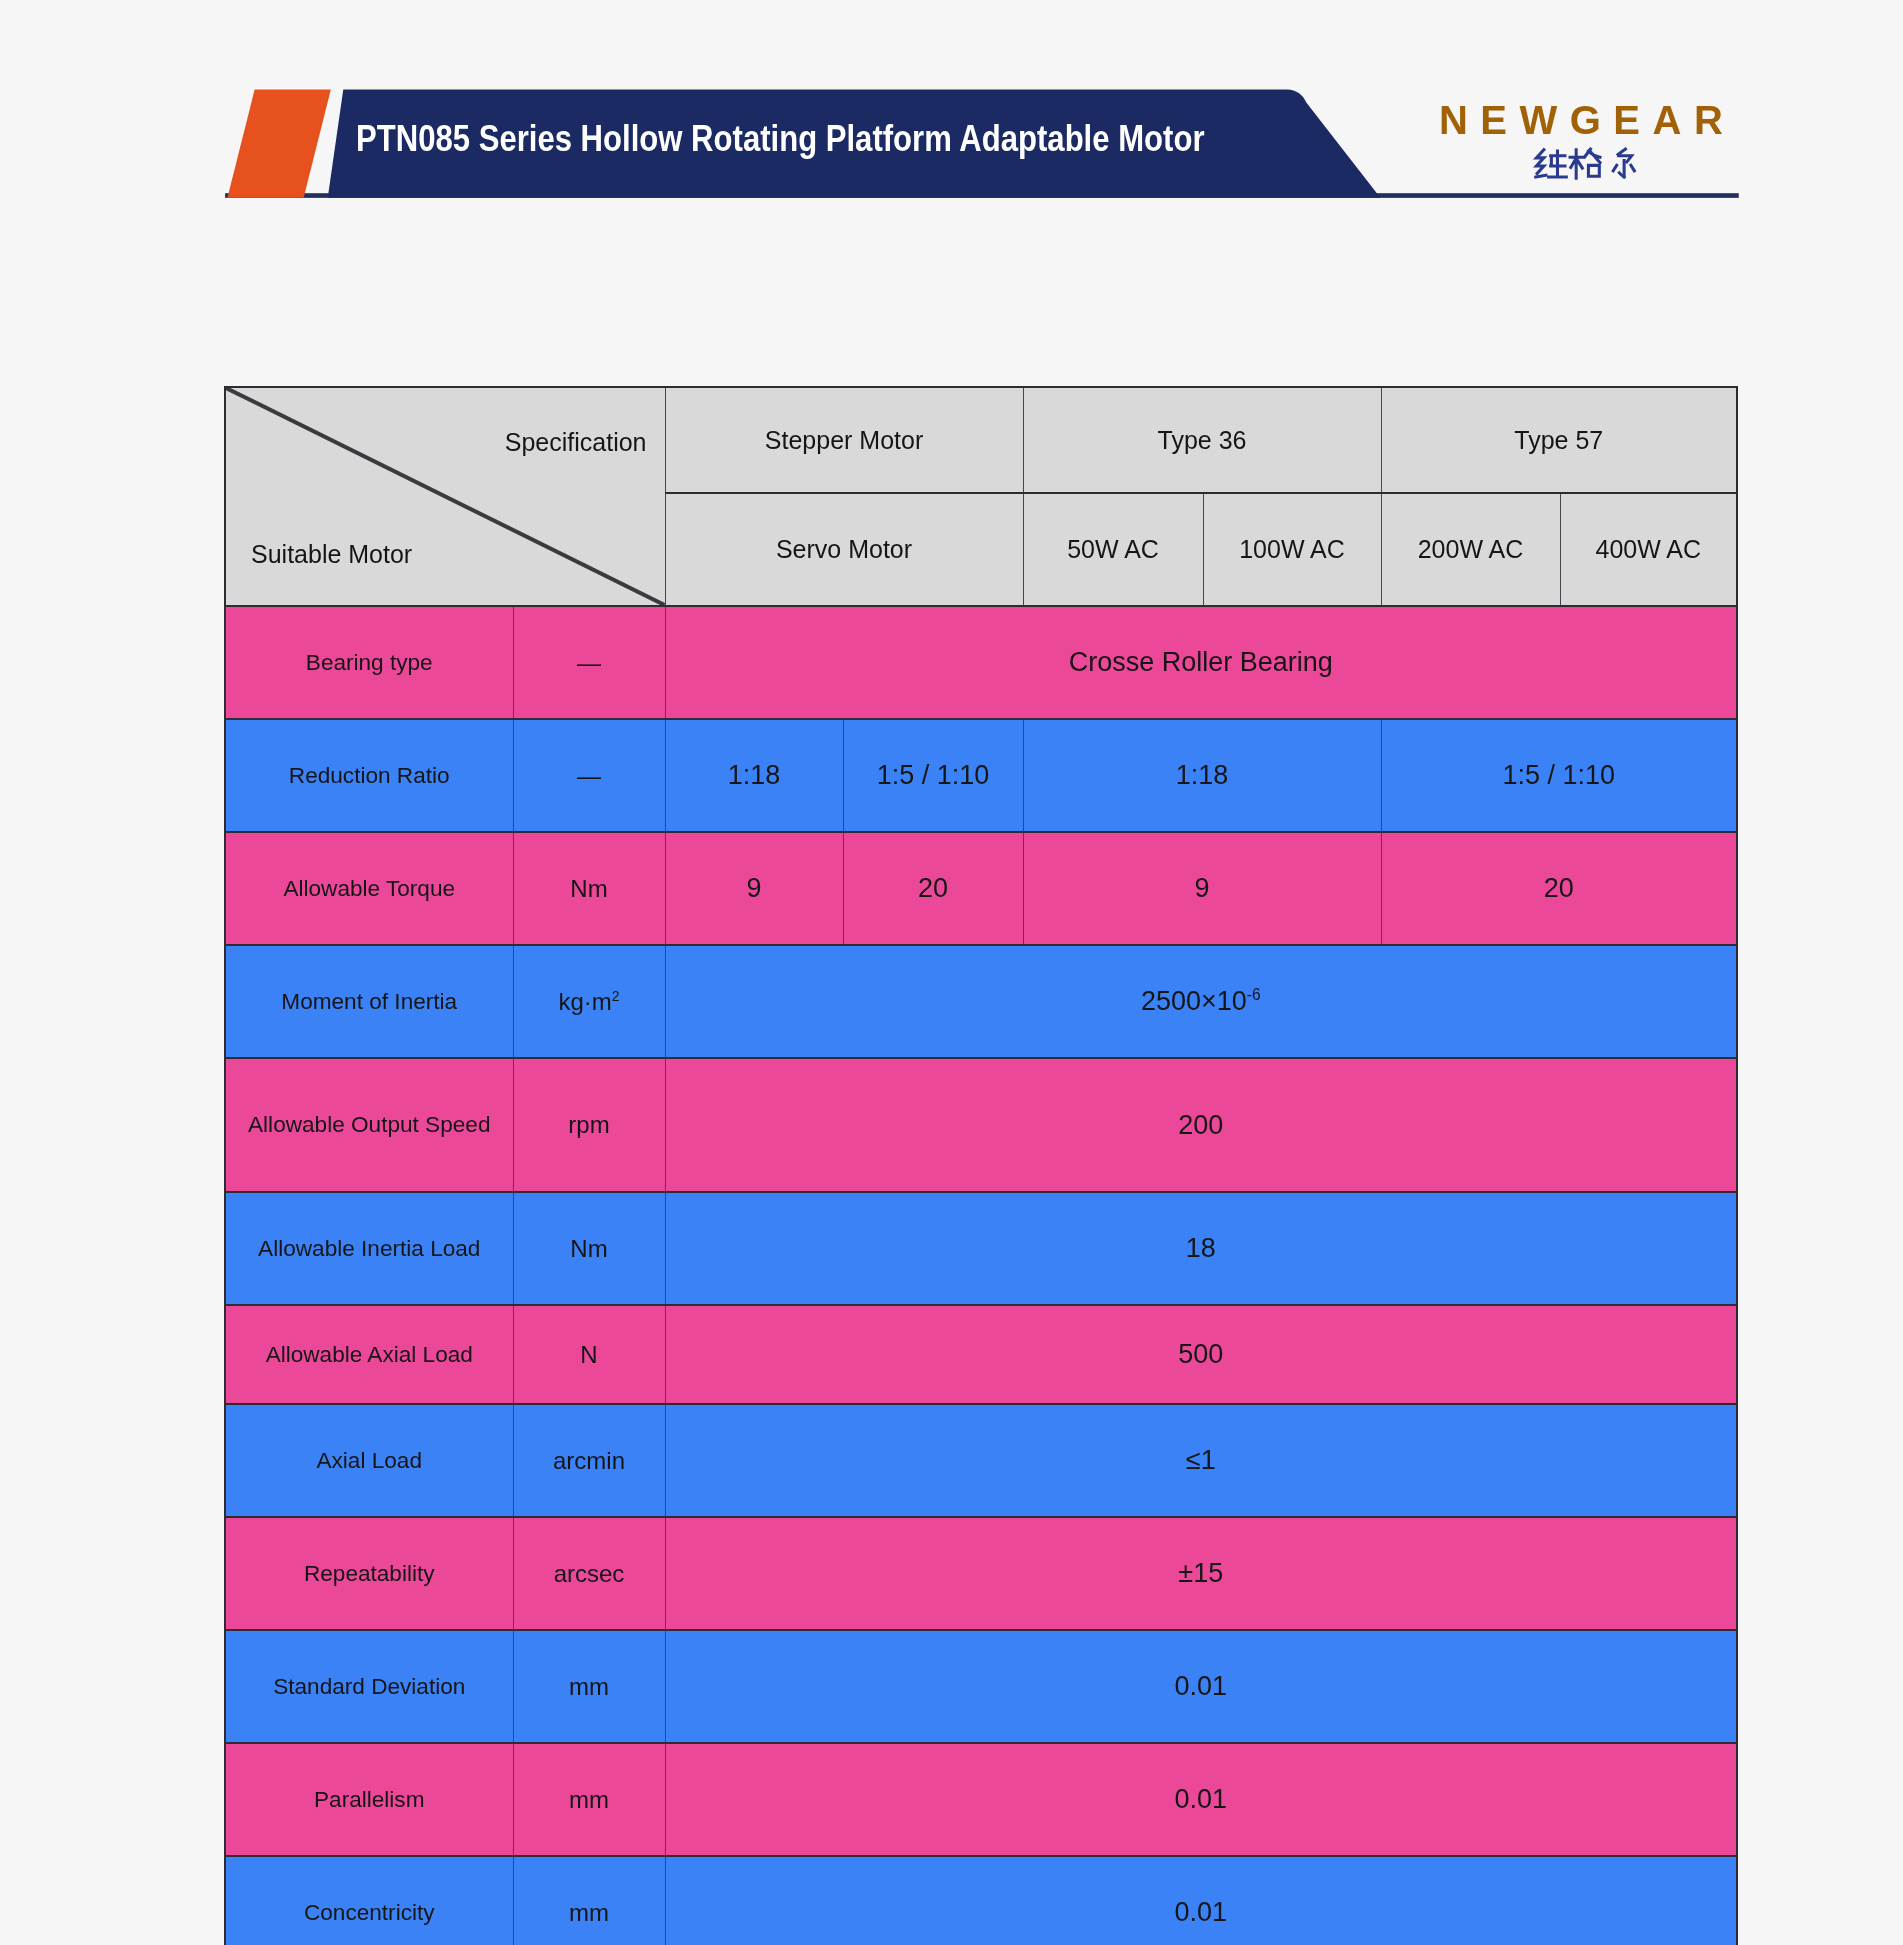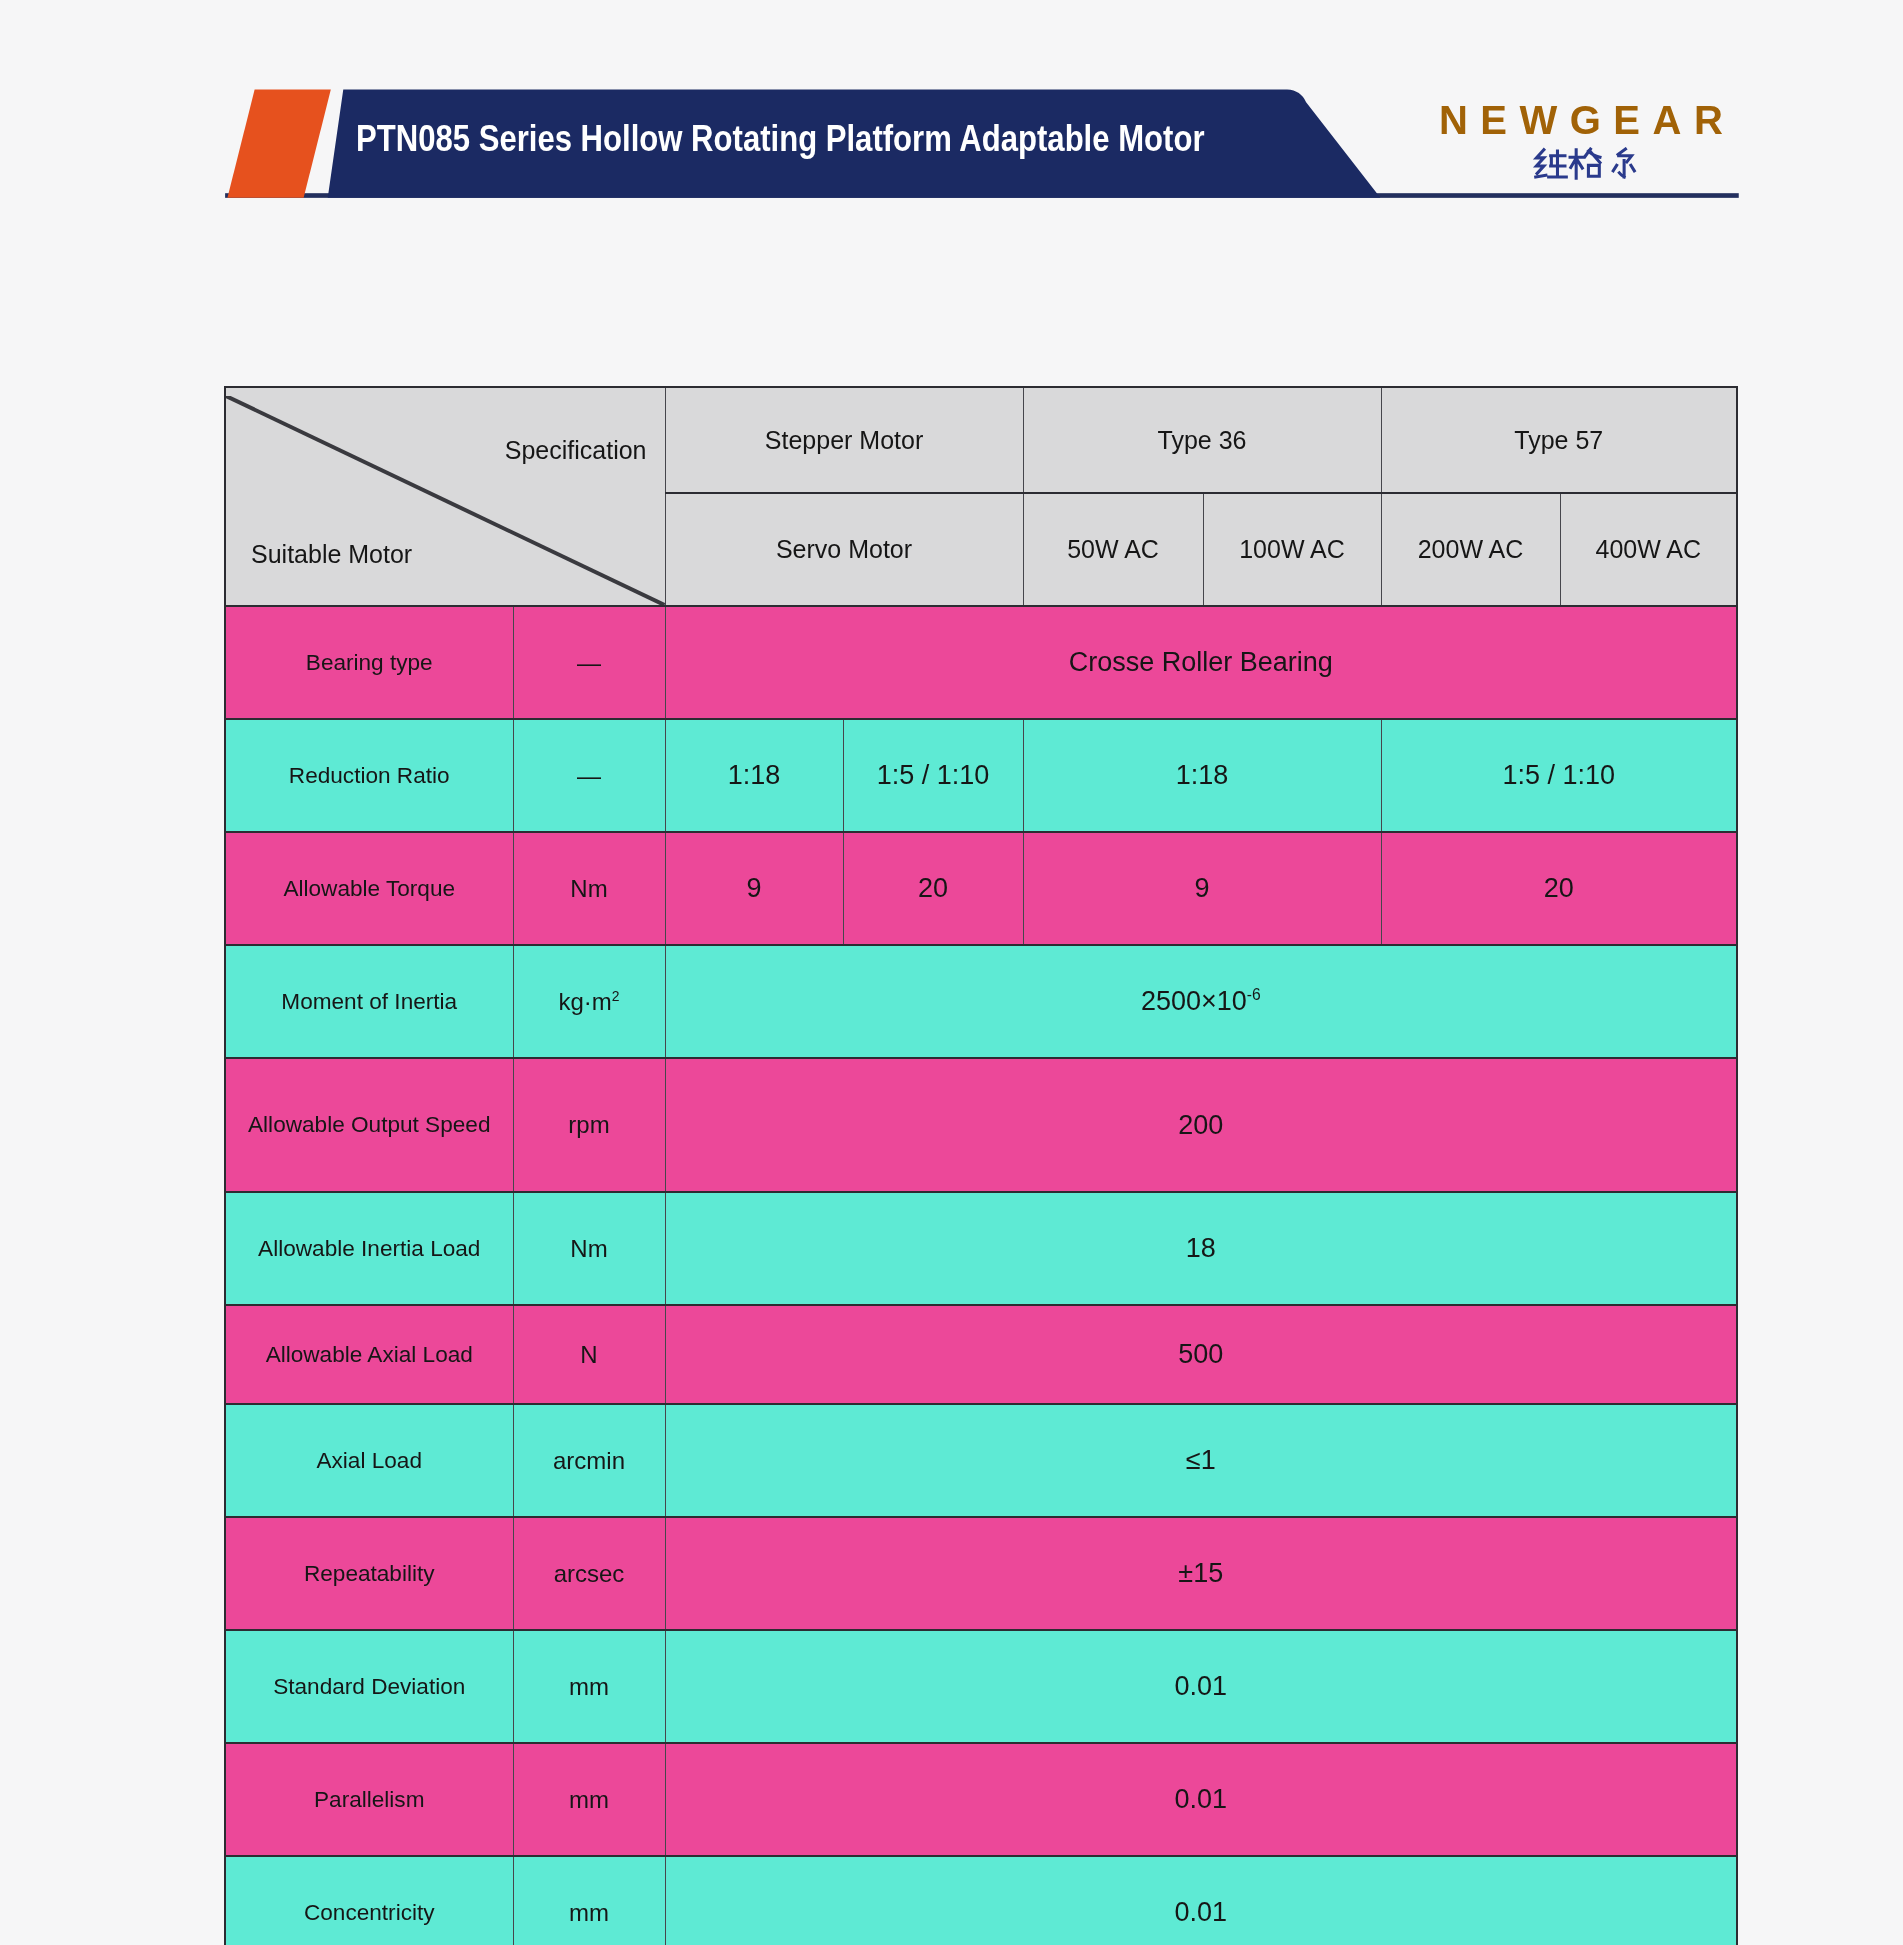--- a/index.html
+++ b/index.html
@@ -34,28 +34,28 @@
     border-left:1.6px solid #46464c;
     border-right:1.6px solid #46464c;
     border-top:2.7px solid #2c2c32;
     border-bottom:2.7px solid #2c2c32;
     text-align:center;vertical-align:middle;
     font-weight:400;padding:0;
   }
   table.spec{border:2.7px solid #2c2c32;}
   thead th{background:#d9d9da;font-size:25px;}
   .r-light td{background:#ec4899;}
-  .r-gray td{background:#5eead4;}
+  .r-gray td{background:#3b82f6;}
   td.lab{font-size:22.6px;}
   td.unit{font-size:24px;}
   td.val{font-size:27px;}
   sup{font-size:58%;vertical-align:super;line-height:0;}
   
   th.corner{position:relative;padding:0;}
-  .corner-wrap{position:absolute;inset:0;margin-top:8px;}
+  .corner-wrap{position:absolute;inset:0;}
   .diag-svg{position:absolute;left:0;top:0;width:100%;height:100%;}
   .diag-svg line{stroke:#3a3a3f;stroke-width:4;vector-effect:non-scaling-stroke;}
   .corner-spec{position:absolute;top:40px;right:18px;font-size:25px;font-weight:400;}
   .corner-suitable{position:absolute;bottom:36px;left:25px;font-size:25px;font-weight:400;}
 </style>
 </head>
 <body>
 
 <svg class="band-svg" width="1904" height="241" viewBox="0 0 4892 620" aria-hidden="true">
   <rect x="576" y="497" width="3894" height="12" fill="#232F5E"></rect>

